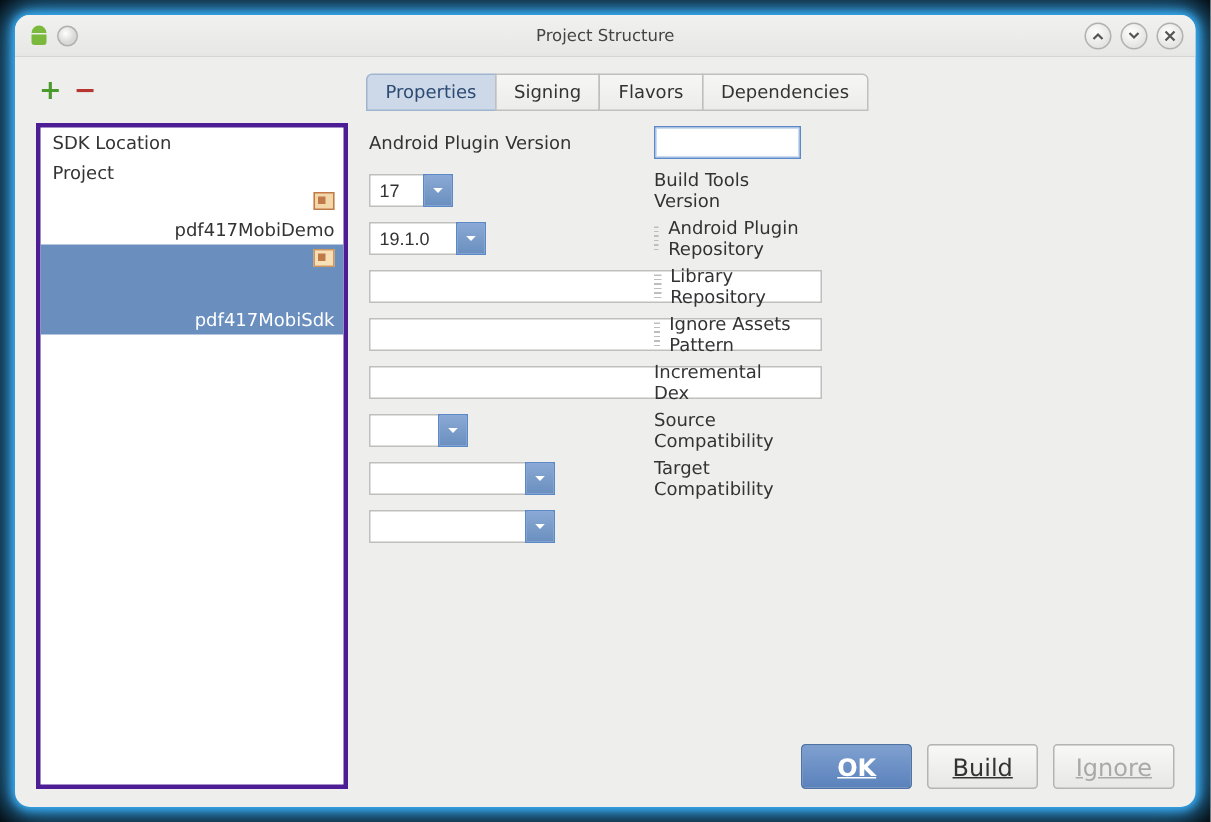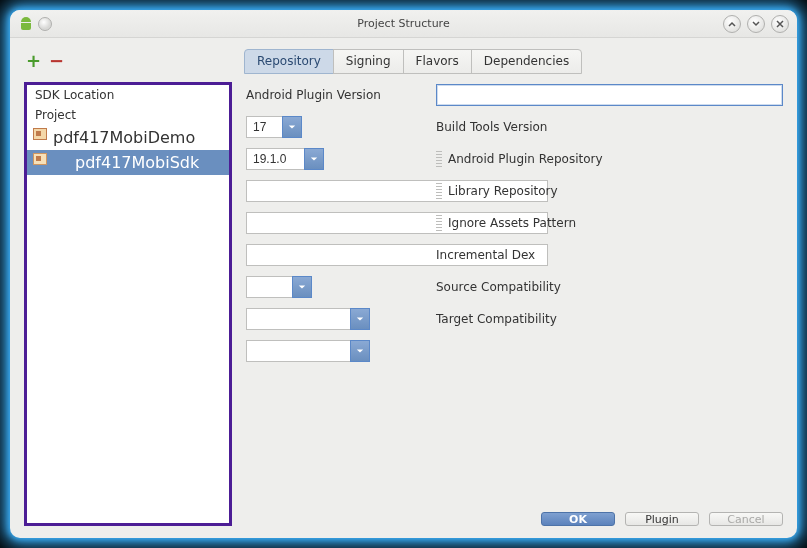--- a/index.html
+++ b/index.html
@@ -60,27 +60,27 @@
   .sidebar {
     width:208px;
     border:3px solid #4c1d95;
     background:#ffffff;
     display:flex; flex-direction:column;
     overflow:hidden;
   }
   .side-item { padding:3px 8px; font-size:12px; color:#333; cursor:default; }
   .side-sep { display:flex; align-items:center; gap:6px; padding:2px 4px; color:#777; font-size:11px; }
   .side-sep::before, .side-sep::after { content:""; flex:1; height:1px; background:#cfcfcd; }
-  .mod-item { padding:3px 6px; display:flex; align-items:flex-start; gap:6px; font-size:16px; cursor:default; }
+  .mod-item { padding:3px 6px; display:flex; align-items:flex-end; gap:6px; font-size:12px; cursor:default;flex-direction:column; }
   .mod-item.selected { background:#6a8fbf; color:#fff;gap:28px; }
   .mod-icon { width:14px; height:12px; border:1px solid #c07a4a; background:#f4d7a8; position:relative; flex:none; }
   .mod-icon::before { content:""; position:absolute; left:2px; top:2px; width:5px; height:5px; background:#c07a4a; }
   .mod-item.selected .mod-icon { border-color:#d09660; background:#f7e0b8; }
 
-  .form-area { flex:1; display:flex; flex-direction:column; }
+  .form-area { flex:1; display:flex; flex-direction:row; }
   .form-grid { display:grid; grid-template-columns: 180px 1fr; row-gap:10px; column-gap:10px; align-content:start; padding-top:2px; }
   .form-label { font-size:12px; color:#333; display:flex; align-items:center; height:22px; }
   .form-label.grip::before {
     content:""; width:6px; height:16px; margin-right:6px;
     background: repeating-linear-gradient(to bottom, #bdbdbb 0 1px, transparent 1px 3px);
   }
   .txt {
     height:22px; border:1px solid #bfbfbd; background:#fff; padding:0 4px; font-size:12px; color:#333;
   }
   .txt.focused { border:1.5px solid #5b88c8; box-shadow:0 0 0 1px rgba(91,136,200,0.3) inset; }
@@ -91,23 +91,23 @@
   .combo.wide input { width:104px; }
   .combo .arrow {
     width:20px; border:1px solid #5b88c8; background:linear-gradient(#8aa9d4,#6a8fbf);
     display:flex; align-items:center; justify-content:center; cursor:default;
   }
   .combo .arrow svg { width:8px; height:8px; fill:#fff; }
   .wide-input { width:302px; }
 
   .button-bar { margin-top:auto; display:flex; justify-content:flex-end; gap:10px; padding-top:14px; border-top:1px solid transparent; }
   .btn {
-    min-width:74px; height:14px; padding:0 14px;
+    min-width:74px; height:30px; padding:0 14px;
     border:1px solid #b4b4b2; background:linear-gradient(#f8f8f6,#e7e7e5);
-    border-radius:3px; font-size:11px; color:#333; display:flex; align-items:center; justify-content:center; cursor:default;
+    border-radius:3px; font-size:16px; color:#333; display:flex; align-items:center; justify-content:center; cursor:default;text-decoration:underline;
   }
   .btn.primary { background:linear-gradient(#7fa0d0,#5b82bc); border-color:#4d73a8; color:#fff; font-weight:bold; }
   .btn.disabled { color:#a9a9a7; }
 </style>
 </head>
 <body>
 
 <div class="outer-glow">
   <div class="titlebar">
     <div class="left-icons">
@@ -137,21 +137,21 @@
     </div>
   </div>
 
   <div class="content">
     <div class="top-row">
       <div class="add-remove">
         <span class="plus">+</span>
         <span class="minus">−</span>
       </div>
       <div class="tabs">
-        <div class="tab active">Repository</div>
+        <div class="tab active">Properties</div>
         <div class="tab">Signing</div>
         <div class="tab">Flavors</div>
         <div class="tab">Dependencies</div>
       </div>
     </div>
 
     <div class="main-row">
       <div class="sidebar">
         <div class="side-item">SDK Location</div>
         <div class="side-item">Project</div>
@@ -226,19 +226,19 @@
                 <svg viewBox="0 0 10 10">
                   <path d="M1 3 L5 7 L9 3 Z"></path>
                 </svg>
               </span>
           </div>
 
         </div>
 
         <div class="button-bar">
           <div class="btn primary">OK</div>
-          <div class="btn">Plugin</div>
-          <div class="btn disabled">Cancel</div>
+          <div class="btn">Build</div>
+          <div class="btn disabled">Ignore</div>
         </div>
       </div>
     </div>
   </div>
 </div>
 
 </body></html>

